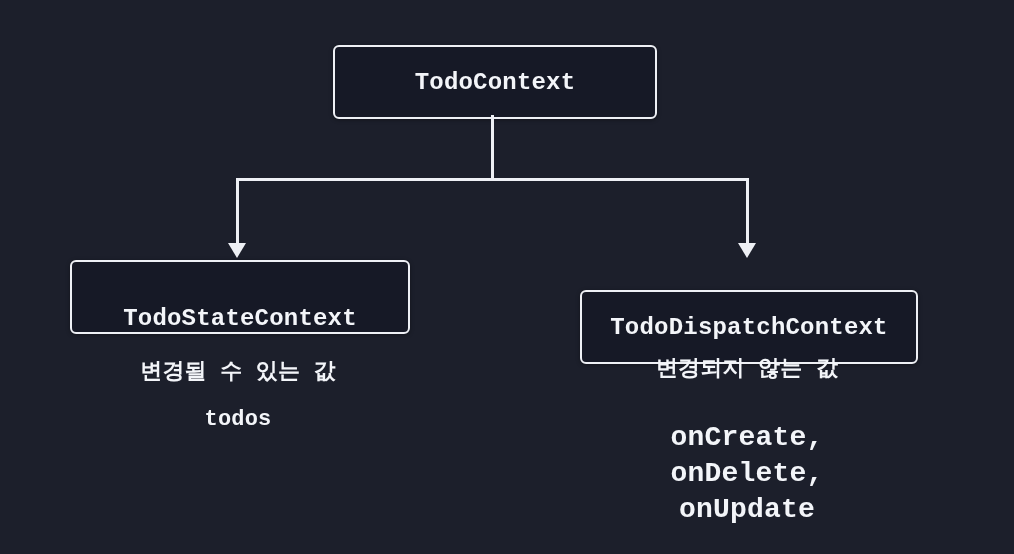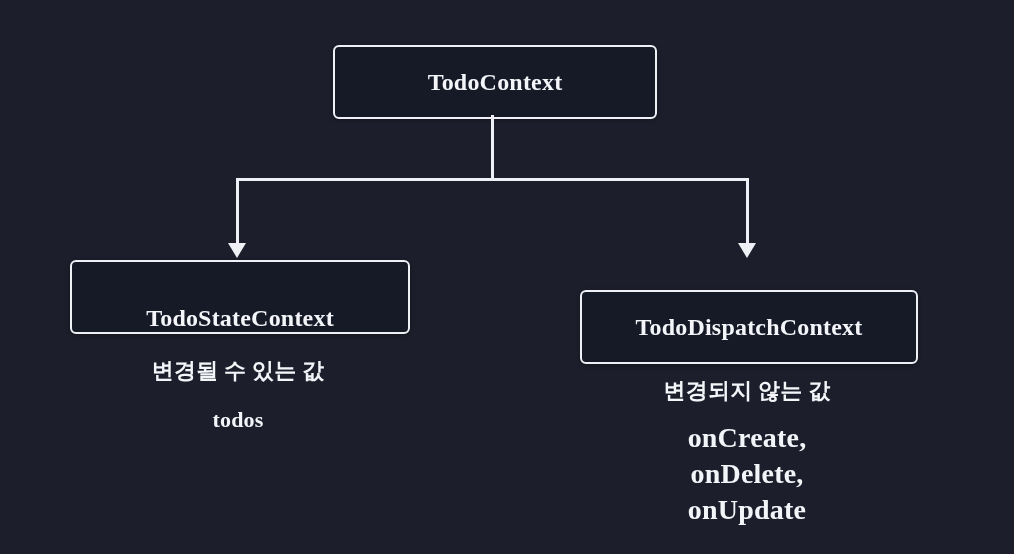--- a/index.html
+++ b/index.html
@@ -7,21 +7,21 @@
     --box-bg:#161926;
     --stroke:#eef0f5;
     --text:#f3f5f9;
   }
   html,body{margin:0;padding:0;background:var(--bg);}
   .canvas{
     position:relative;
     width:1014px;height:554px;
     background:var(--bg);
     overflow:hidden;
-    font-family:Liberation Serif, serif;
+    font-family:Liberation Mono, monospace;
     color:var(--text);
   }
   .node{
     position:absolute;
     background:var(--box-bg);
     border:2px solid var(--stroke);
     border-radius:6px;
     display:flex;align-items:center;justify-content:center;
     font-size:24px;font-weight:700;
     letter-spacing:.2px;
@@ -47,21 +47,21 @@
   .arrowhead-right{left:738px;top:243px;}
 
   .caption{
     position:absolute;
     text-align:center;
     font-size:22px;font-weight:700;
     letter-spacing:.2px;
   }
   .caption-left{left:70px;top:356px;width:336px;}
   .item-left{left:70px;top:407px;width:336px;}
-  .caption-right{left:580px;top:376px;width:334px;}
+  .caption-right{left:580px;top:353px;width:334px;}
   .handlers{
     position:absolute;left:580px;top:420px;width:334px;
     text-align:center;font-size:28px;font-weight:700;
     line-height:36px;letter-spacing:.2px;
   }
 </style>
 </head>
 <body>
 
 <div class="canvas">

